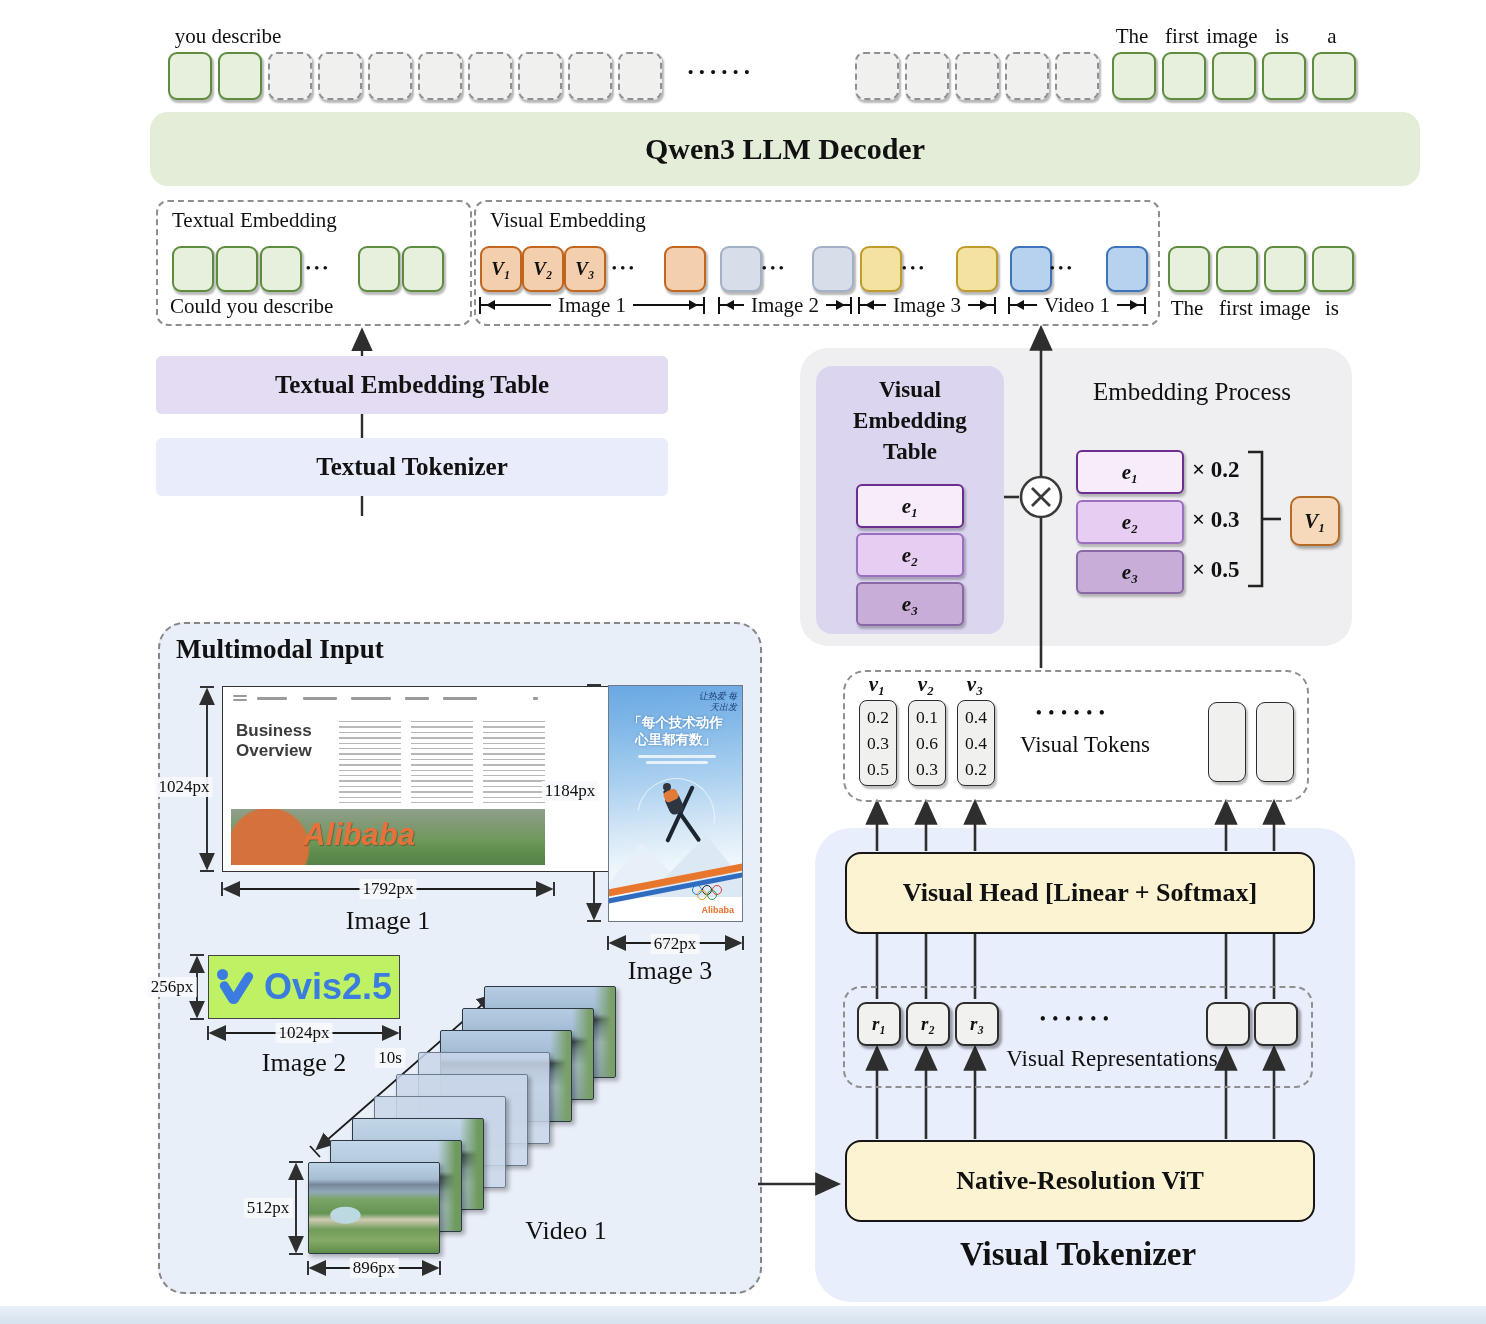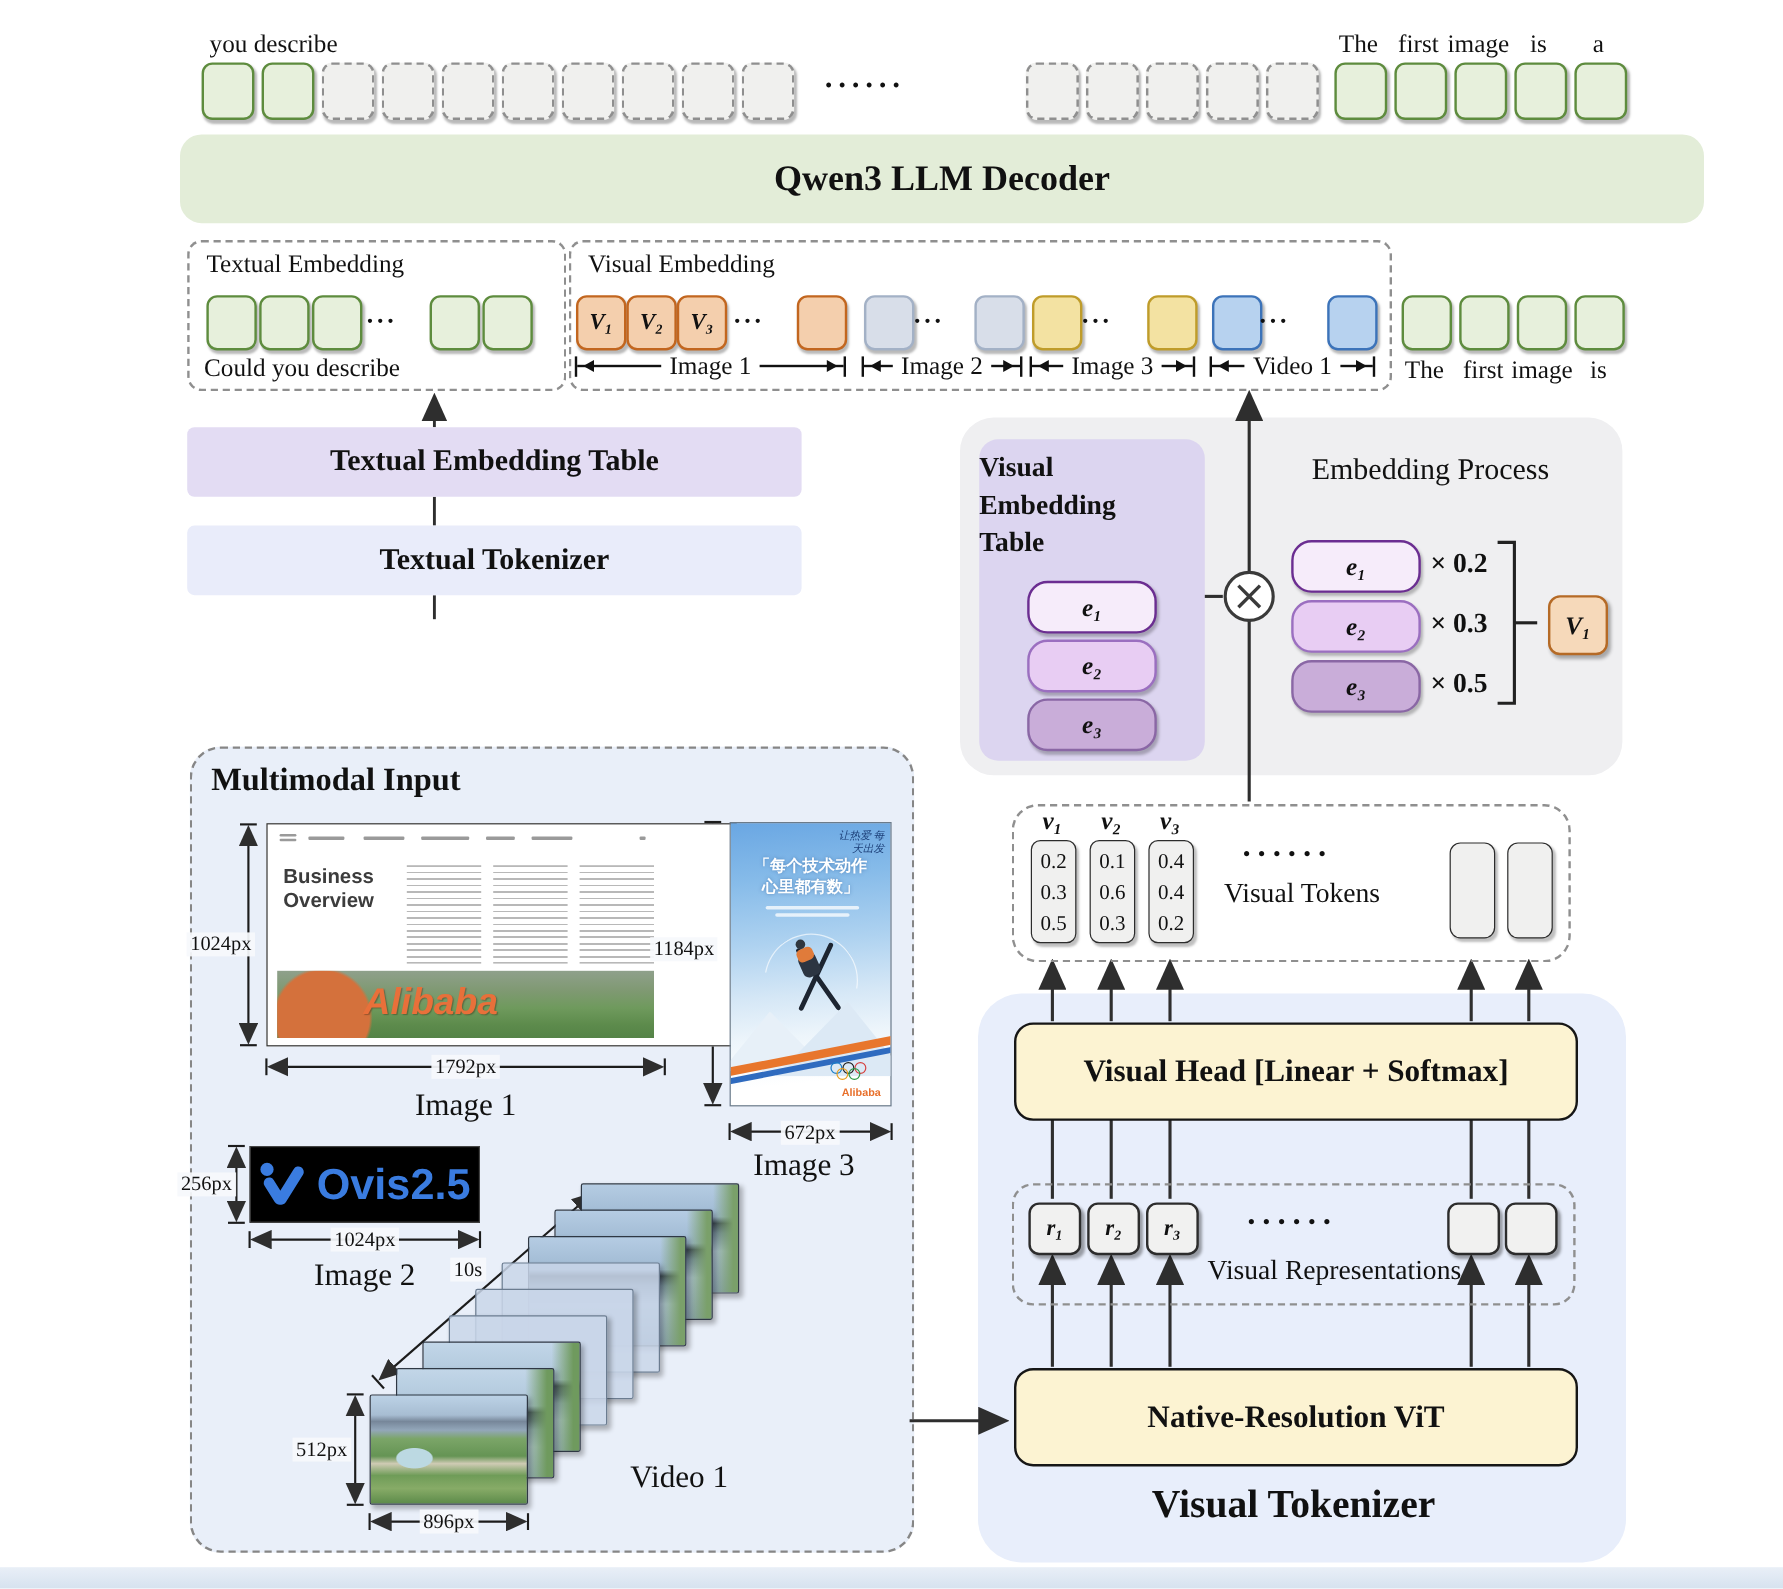--- a/index.html
+++ b/index.html
@@ -30,21 +30,21 @@
   .seg{position:absolute;height:18px;display:flex;align-items:center;color:#111}
   .seg .tick{width:2px;height:17px;background:#111}
   .seg .ln{flex:1;height:2px;background:#111;position:relative;min-width:12px}
   .seg .ln.l::before{content:"";position:absolute;left:0;top:-4px;border:5px solid transparent;border-right:9px solid #111}
   .seg .ln.r::after{content:"";position:absolute;right:0;top:-4px;border:5px solid transparent;border-left:9px solid #111}
   .seg .t{font-size:21px;margin:0 7px;white-space:nowrap}
   
   .pipebox{position:absolute;left:156px;width:512px;height:58px;border-radius:6px;
            display:flex;align-items:center;justify-content:center;font-size:25px}
   
-  .ebox{position:absolute;width:104px;height:40px;border-radius:17px;display:flex;align-items:center;justify-content:center;
+  .ebox{position:absolute;width:104px;height:40px;border-radius:6px;display:flex;align-items:center;justify-content:center;
         box-shadow:1.5px 2.5px 2.5px rgba(0,0,0,.25);font-size:21px}
   .e1{background:#f6ecfa;border:2.5px solid #6b2d91}
   .e2{background:#e8cdf3;border:2.5px solid #9b6fc0}
   .e3{background:#c9add9;border:2.5px solid #8a67a5}
   .weight{position:absolute;font-size:23px;font-weight:600;white-space:nowrap}
   .v1box{position:absolute;left:1290px;top:496px;width:46px;height:46px;background:#f6d9ba;border:2.5px solid #b56a26;
          border-radius:10px;display:flex;align-items:center;justify-content:center;box-shadow:2px 3px 3px rgba(0,0,0,.3);font-size:21px}
   
   .dim{position:absolute;font-size:17px;background:rgba(246,249,252,.93);padding:0 3px;transform:translate(-50%,-50%);white-space:nowrap}
   .imglabel{position:absolute;font-size:26px;transform:translateX(-50%);white-space:nowrap}
@@ -79,21 +79,21 @@
   .poster .mtn1{position:absolute;left:-8px;bottom:28px;width:90px;height:50px;background:#e7f0f8;
                 clip-path:polygon(0 100%,45% 0,100% 100%)}
   .poster .mtn2{position:absolute;right:-14px;bottom:24px;width:110px;height:62px;background:#dce9f5;
                 clip-path:polygon(0 100%,55% 0,100% 100%)}
   .poster .rib1{position:absolute;left:-6px;bottom:38px;width:150px;height:7px;background:#e8762c;transform:rotate(-11deg)}
   .poster .rib2{position:absolute;left:-6px;bottom:31px;width:150px;height:5px;background:#2f6bbf;transform:rotate(-11deg)}
   .poster .rings{position:absolute;right:8px;bottom:22px;width:42px;height:14px}
   .poster .rings i{position:absolute;width:8px;height:8px;border-radius:50%;border:1.5px solid}
   .poster .brand{position:absolute;right:8px;bottom:6px;font-family:"Liberation Sans",sans-serif;
                  font-weight:bold;font-size:9px;color:#e8702c}
-  .ovisbox{position:absolute;left:208px;top:955px;width:192px;height:64px;background:#000000;border:1px solid #444;
+  .ovisbox{position:absolute;left:208px;top:955px;width:192px;height:64px;background:#bef264;border:1px solid #444;
            box-sizing:border-box;display:flex;align-items:center;justify-content:center;gap:8px}
   .vmark{position:relative;width:40px;height:42px}
   .vmark .dot{position:absolute;left:1px;top:3px;width:11px;height:11px;border-radius:50%;background:#3a7ce0}
   .vmark .a{position:absolute;left:8px;top:14px;width:9px;height:25px;background:#3a7ce0;border-radius:5px;transform:rotate(-32deg)}
   .vmark .b{position:absolute;left:21px;top:4px;width:9px;height:36px;background:#3a7ce0;border-radius:5px;transform:rotate(32deg)}
   .ovisbox .otext{font-family:"Liberation Sans",sans-serif;font-weight:bold;font-size:36px;color:#3a7ce0}
   .vf{position:absolute;width:132px;height:92px;border:1.5px solid #2f3844;border-radius:2px;
       box-shadow:2.5px 3px 4px rgba(0,0,0,.28);box-sizing:border-box}
   .vf.garden{background:radial-gradient(ellipse at 28% 58%,#bcd9e2 0 11%,transparent 12%),
       linear-gradient(180deg,#bcd2e6 0%,#a7bdd2 18%,#77879a 24%,#93a7ba 32%,#7ba568 40%,#659454 56%,#cfcbb4 63%,#6f9c58 74%,#87ab67 86%,#5d8b4a 100%)}
@@ -302,21 +302,21 @@
   <div class="word z10" style="left:1285px;top:296px">image</div>
   <div class="word z10" style="left:1332px;top:296px">is</div>
 
   <div class="pipebox z10" style="top:356px;background:#e3dcf3;font-weight:bold">
     <span>Textual Embedding Table</span>
   </div>
   <div class="pipebox z10" style="top:438px;background:#e9ecfa;font-weight:bold">
     <span>Textual Tokenizer</span>
   </div>
 
-  <div class="abs z10" style="left:816px;top:374px;width:188px;text-align:left;font-weight:bold;font-size:23px;line-height:31px">
+  <div class="abs z10" style="left:816px;top:374px;width:188px;text-align:center;font-weight:bold;font-size:23px;line-height:31px">
     <div>Visual</div>
     <div>Embedding</div>
     <div>Table</div>
   </div>
   <div class="ebox e1 z10" style="left:856px;top:484px">
     <span class="mi">e₁</span>
     </div>
   <div class="ebox e2 z10" style="left:856px;top:533px">
     <span class="mi">e₂</span>
     </div>

